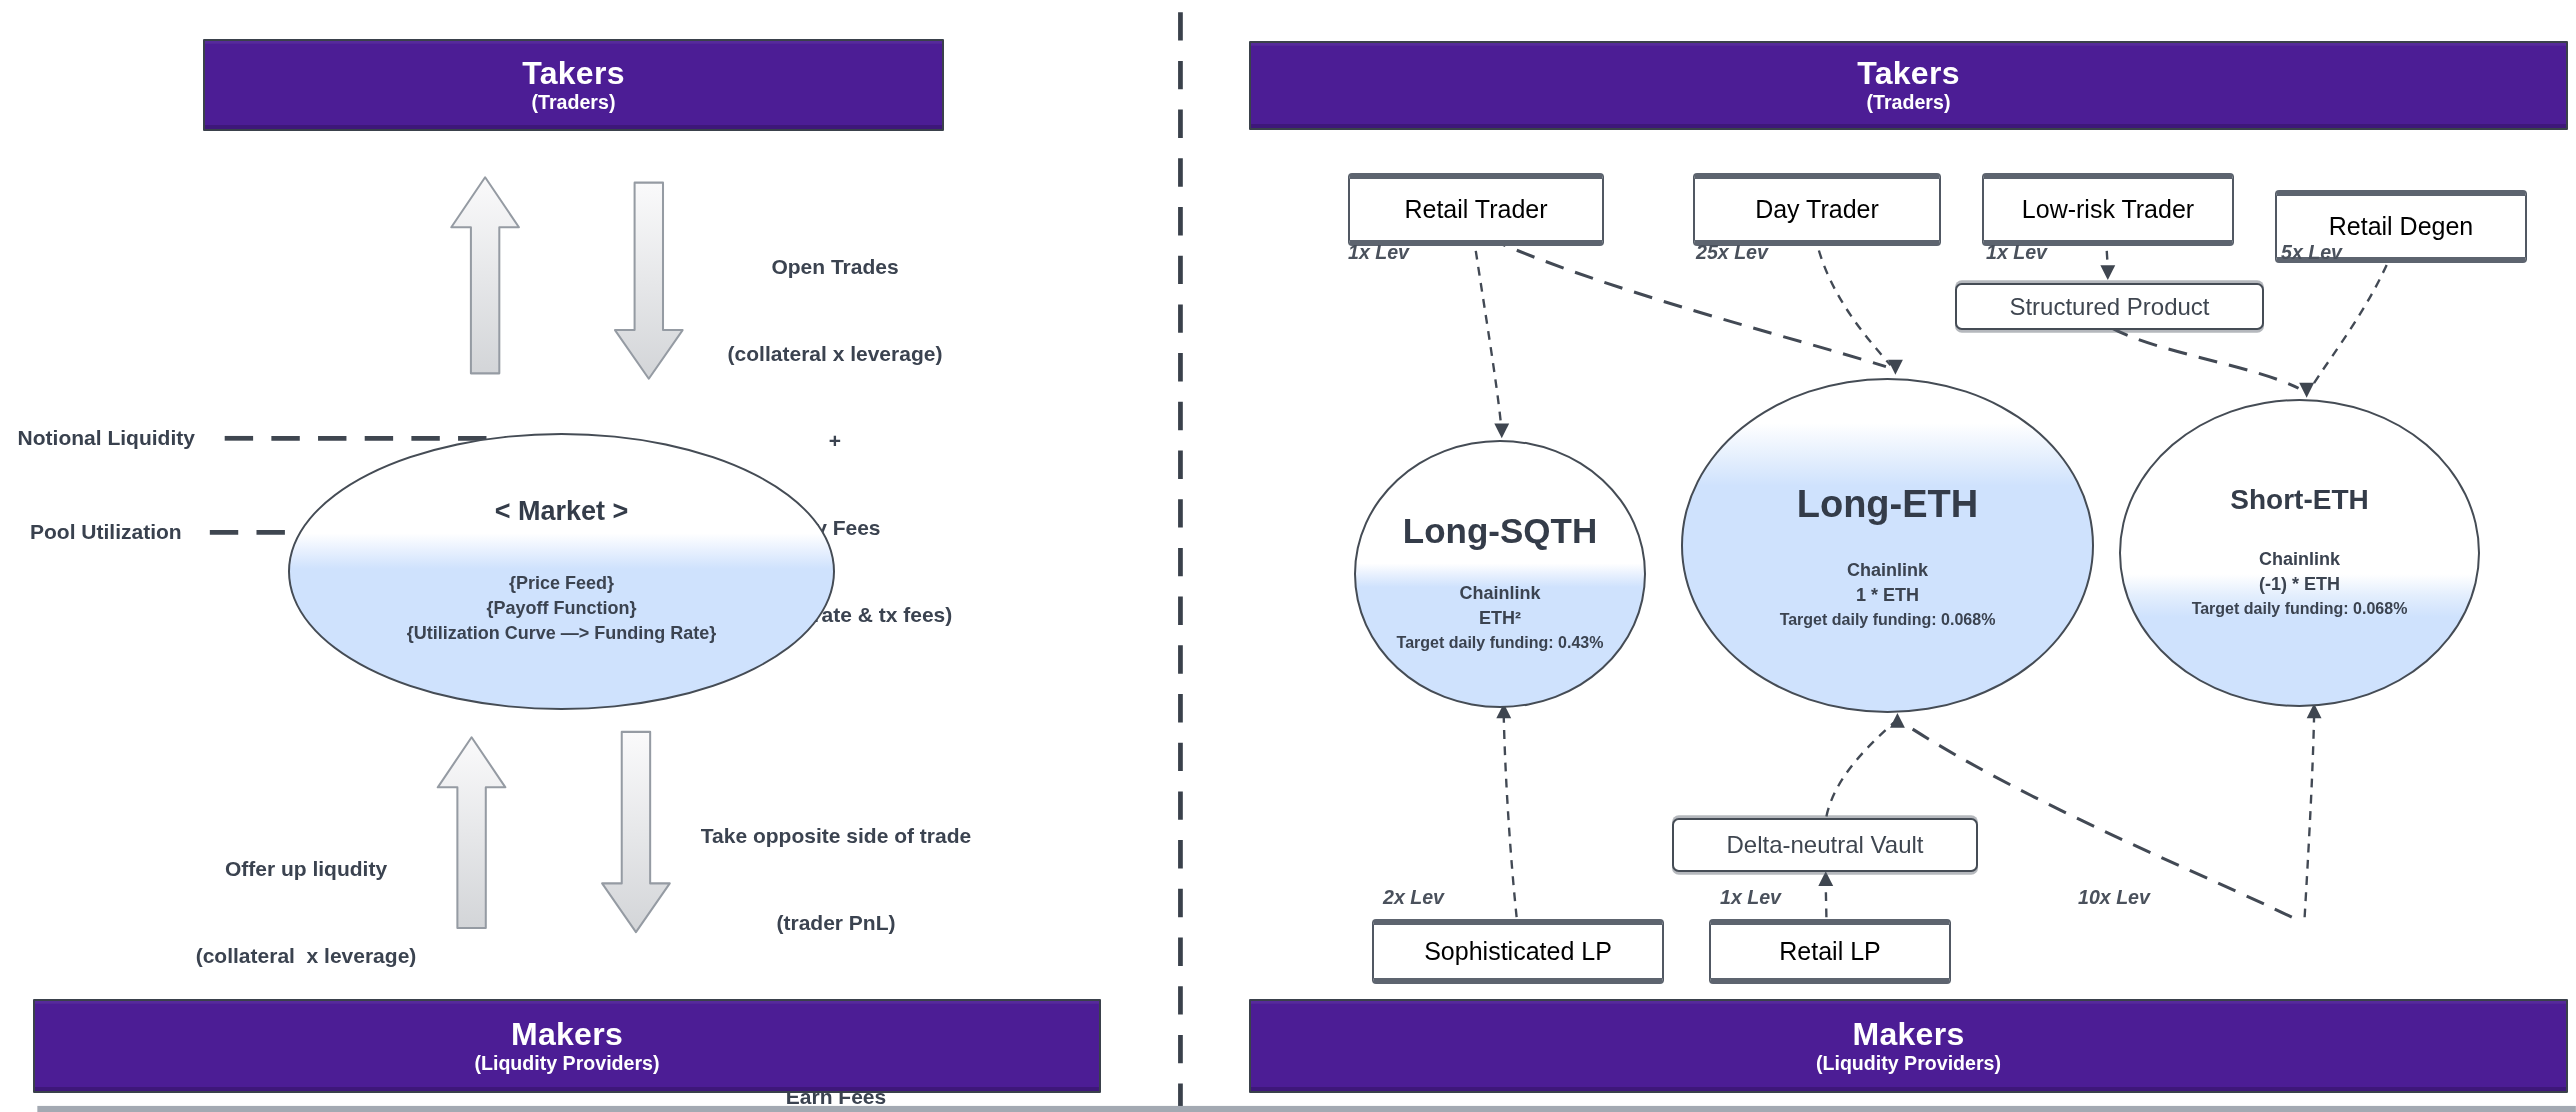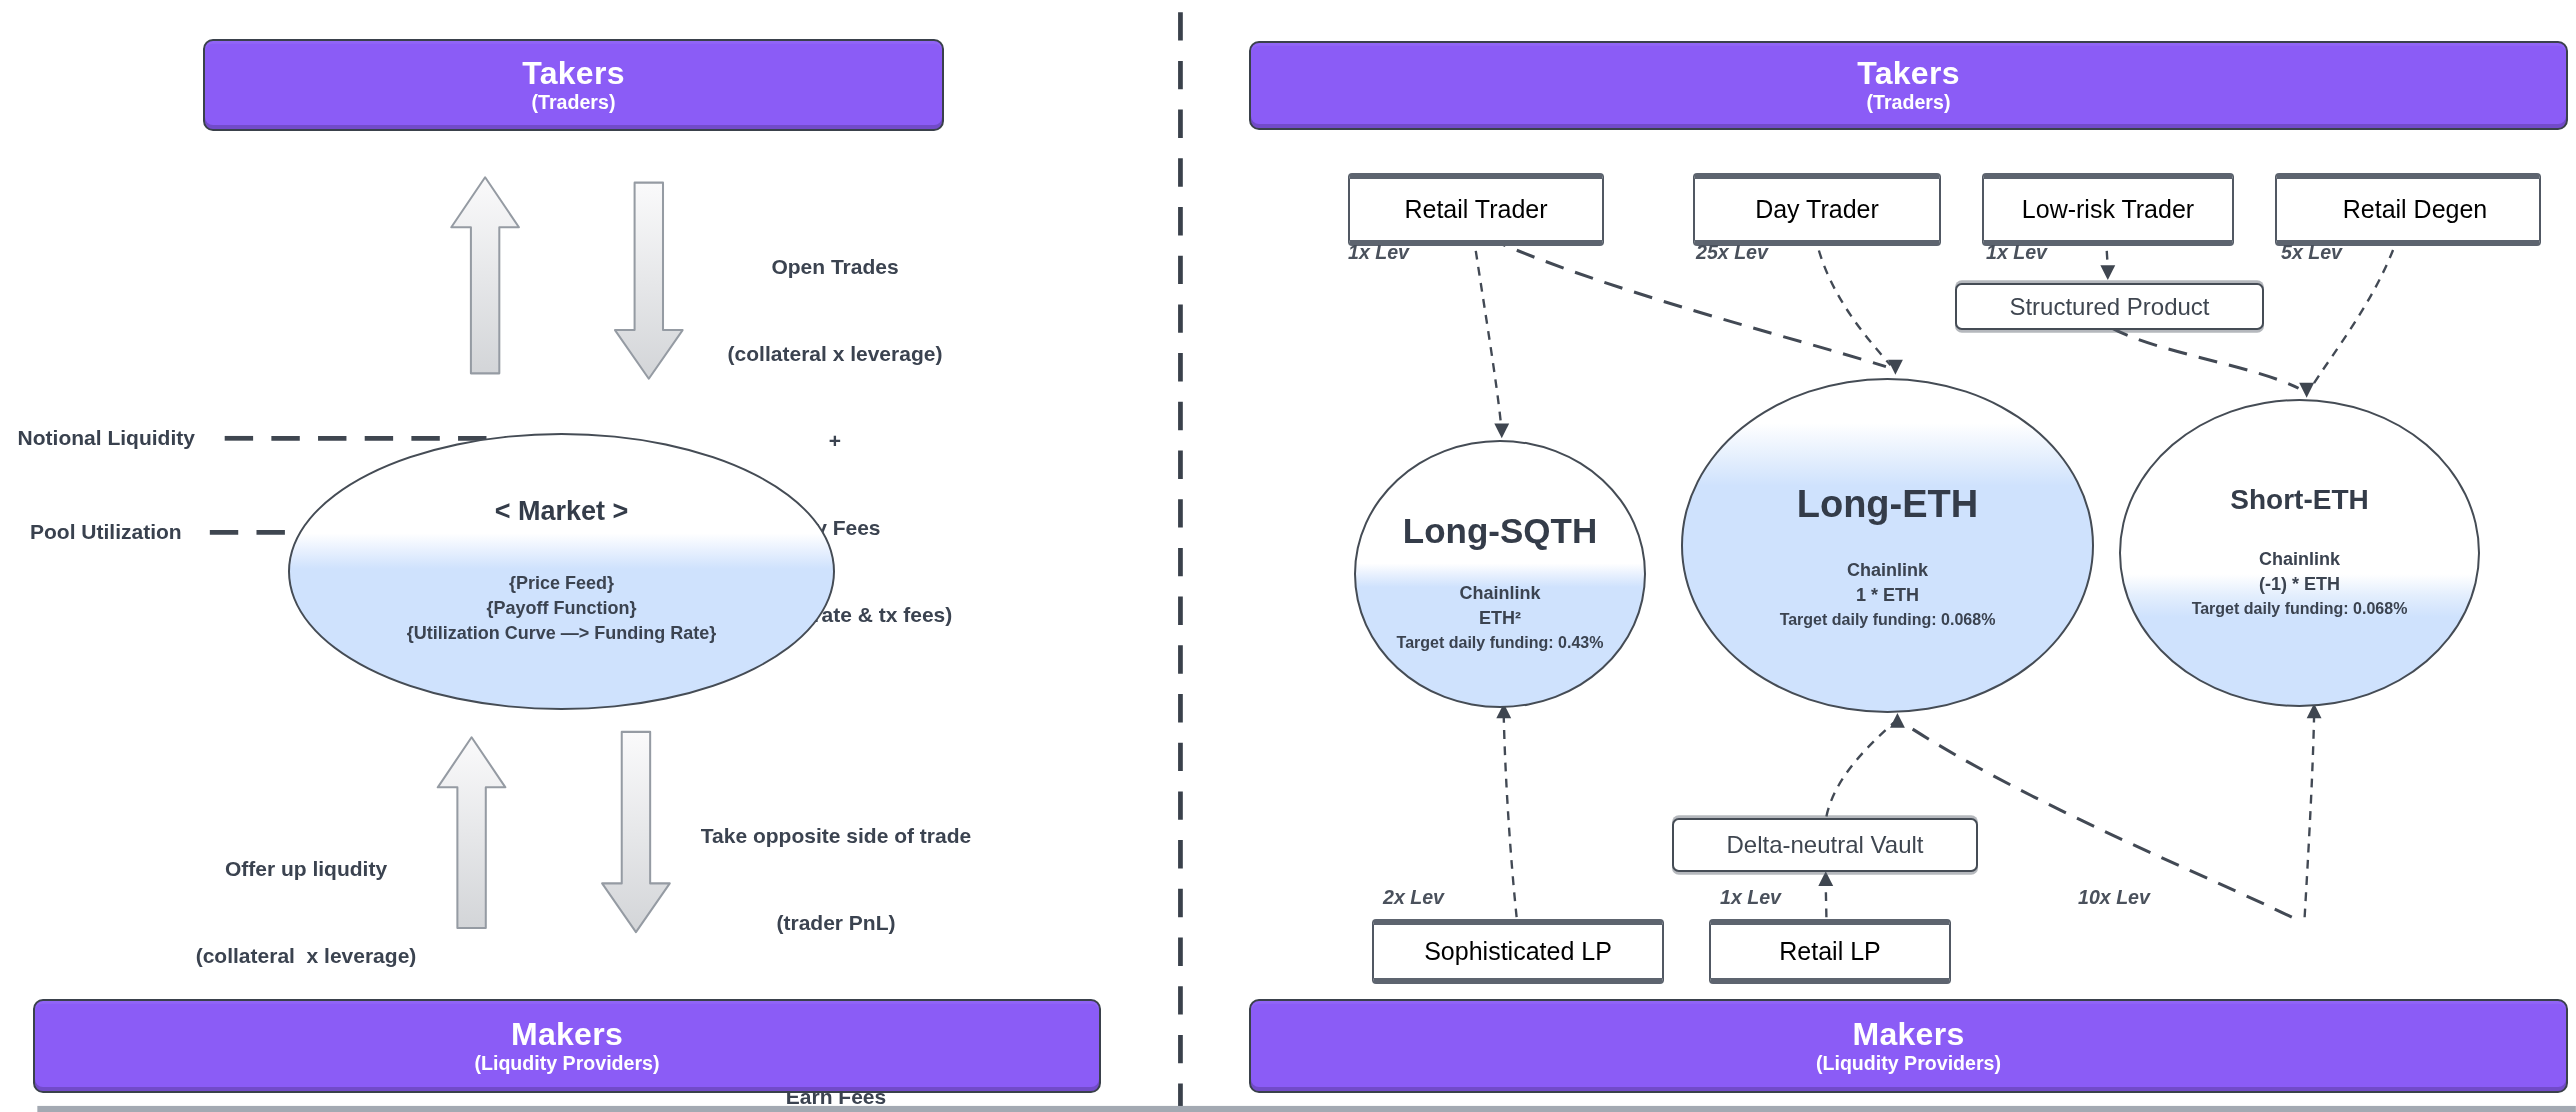--- a/index.html
+++ b/index.html
@@ -3,21 +3,21 @@
 <meta charset="utf-8">
 <style>
   html,body{margin:0;padding:0;background:#ffffff;}
   #canvas{
     position:relative;width:2576px;height:1112px;background:#ffffff;overflow:hidden;
     font-family:"Liberation Sans","DejaVu Sans",sans-serif;color:#3b4350;
   }
   .abs{position:absolute;}
   
   .bar{
-    position:absolute;background:#8b5cf6;border:2.7px solid #3a414b;border-radius:10px;
+    position:absolute;background:#4c1d95;border:2.7px solid #3a414b;border-radius:1px;
     display:flex;flex-direction:column;align-items:center;justify-content:center;
     box-shadow:inset 0 2.7px 0 rgba(255,255,255,0.06), inset 0 -4px 0 rgba(0,0,0,0.18);
   }
   .bar-title{color:#ffffff;font-size:32px;font-weight:bold;line-height:1.1;letter-spacing:0.3px;}
   .bar-sub{color:#ffffff;font-size:19.6px;font-weight:bold;line-height:1.2;}
   
   .tbox{
     position:absolute;background:#ffffff;border-left:2.7px solid #515863;border-right:2.7px solid #515863;
     border-top:6.8px solid #5d646f;border-bottom:6.8px solid #5d646f;border-radius:4px;
     display:flex;align-items:center;justify-content:center;
@@ -157,21 +157,21 @@
 
   <div class="tbox" style="left:1348px;top:173px;width:252px;height:61px;">
     <div class="tbox-label">Retail Trader</div>
   </div>
   <div class="tbox" style="left:1693px;top:173px;width:244px;height:61px;">
     <div class="tbox-label">Day Trader</div>
   </div>
   <div class="tbox" style="left:1982px;top:173px;width:248px;height:61px;">
     <div class="tbox-label">Low-risk Trader</div>
   </div>
-  <div class="tbox" style="left:2275px;top:173px;width:248px;height:61px;padding-left:14px;">
+  <div class="tbox" style="left:2275px;top:190px;width:248px;height:61px;">
     <div class="tbox-label">Retail Degen</div>
   </div>
 
   <div class="lev" style="left:1348px;top:241px;">1x Lev</div>
   <div class="lev" style="left:1696px;top:241px;">25x Lev</div>
   <div class="lev" style="left:1986px;top:241px;">1x Lev</div>
   <div class="lev" style="left:2281px;top:241px;">5x Lev</div>
 
   <div class="pbox" style="left:1955px;top:283px;width:305px;height:43px;">
     <div class="pbox-label">Structured Product</div>

